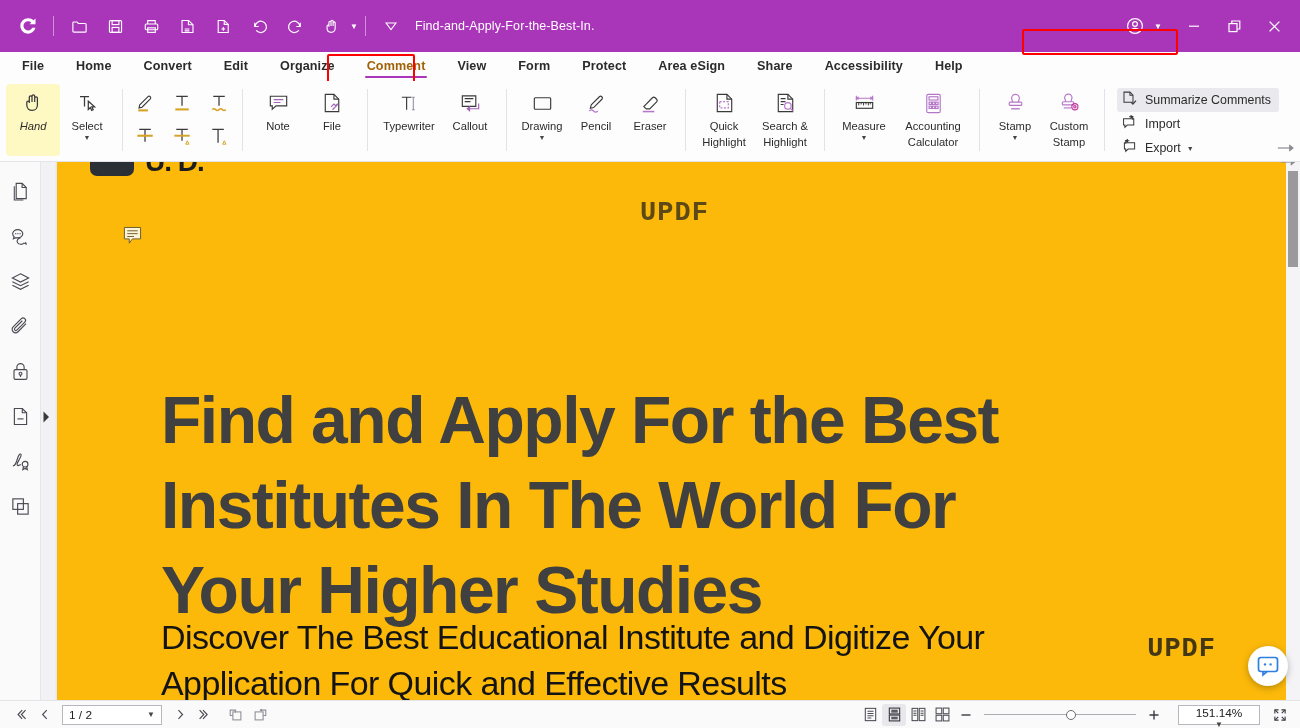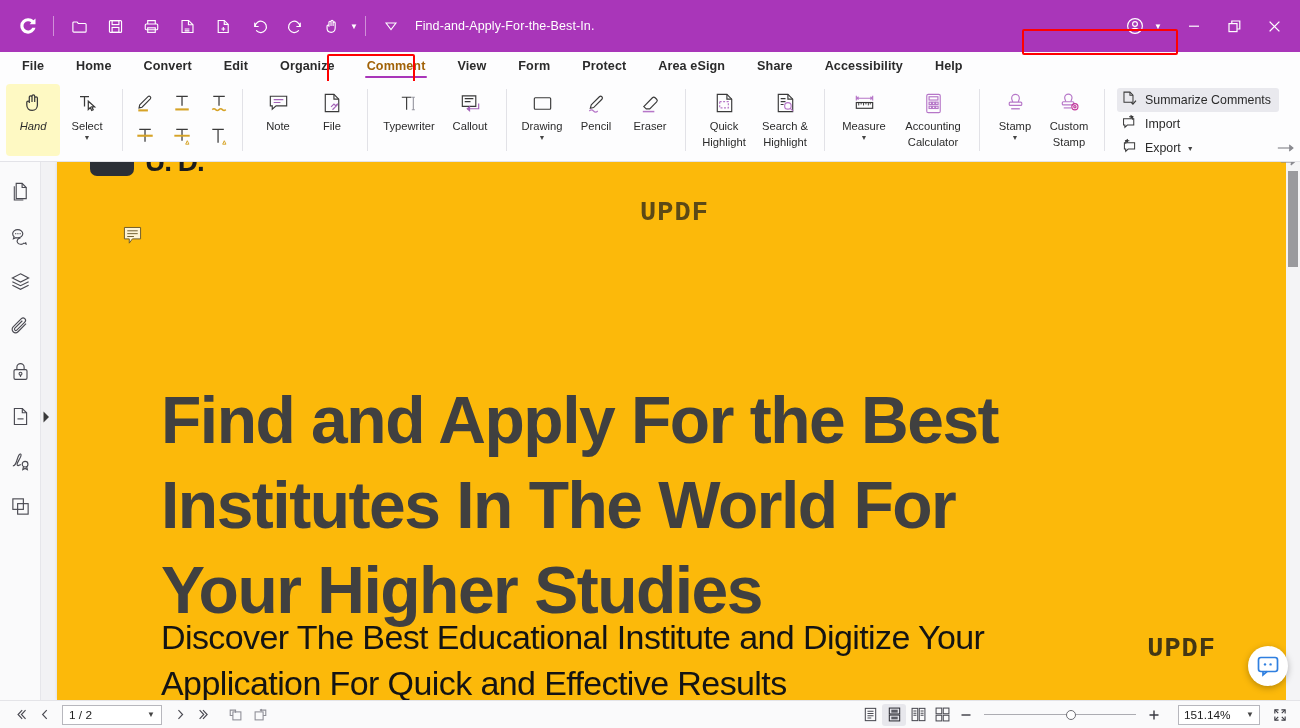--- a/index.html
+++ b/index.html
@@ -174,21 +174,21 @@
   .zoom-slider {
     width: 152px; height: 16px; margin: 0 6px; position: relative; cursor: pointer;
   }
   .zoom-track { position: absolute; left: 0; right: 0; top: 7px; height: 1.5px; background: #acacb2; }
   .zoom-knob {
     position: absolute; left: 82px; top: 3px; width: 10px; height: 10px; border-radius: 50%;
     background: #fff; border: 1.5px solid #6d6d73;
   }
   .zoombox {
     width: 82px; height: 20px; border: 1px solid #b7b7bd; background: #fff; margin-left: 12px;
-    display: flex; align-items: center; padding: 0 5px; font-size: 11.8px; color: #222; cursor: text;
+    display: flex; align-items: center; padding: 0 5px; font-size: 11.8px; color: #222; cursor: text; flex-direction: column;
   }
   .zoombox .cv { flex: 1; }
   .sel-caret { font-size: 8px; color: #444; }
 </style>
 </head>
 <body>
 
 <div id="app">
 
   <div class="titlebar">

